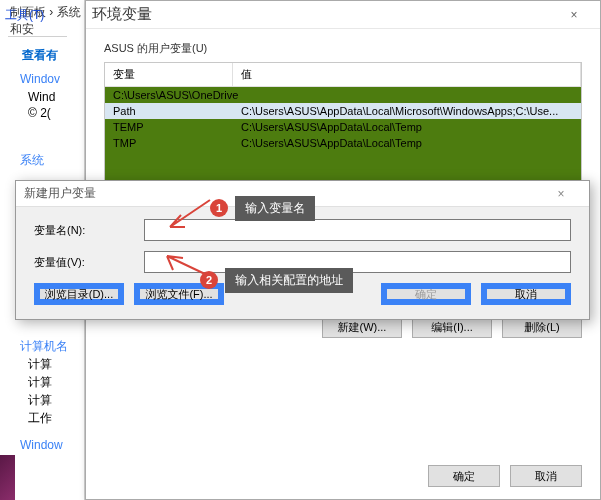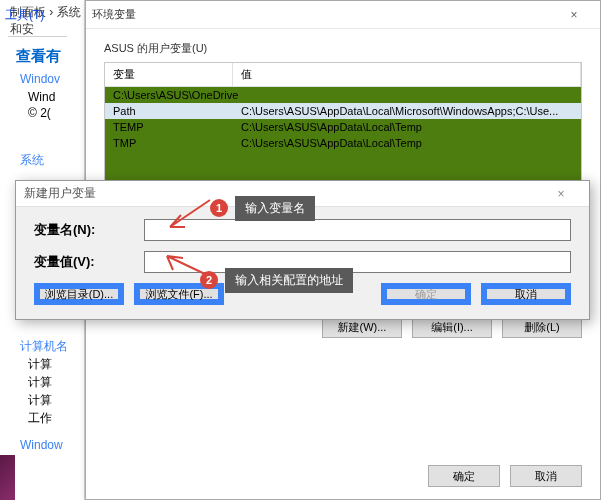--- a/index.html
+++ b/index.html
@@ -1,28 +1,28 @@
 <!DOCTYPE html>
 <html><head>
 <meta charset="utf-8">
 <style>
 * { box-sizing: border-box; margin: 0; padding: 0; font-family: "Microsoft YaHei", "Segoe UI", sans-serif; font-size: 12px; }
 body { background: #f0f0f0; width: 601px; height: 500px; overflow: hidden; position: relative; }
 .bg-panel { position: absolute; left: 0; top: 0; width: 85px; height: 500px; background: #fff; border-right: 1px solid #d0d0d0; }
 .bg-breadcrumb { position: absolute; left: 10px; top: 4px; color: #333; }
 .bg-menu { position: absolute; left: 5px; top: 7px; color: #1d4ed8; }
 .bg-header { position: absolute; left: 8px; top: 36px; width: 59px; height: 1px; background: #d0d0d0; }
-.bg-link { position: absolute; left: 16px; top: 47px; color: #0066cc; font-weight: bold; font-size: 15px; }
+.bg-link { position: absolute; left: 22px; top: 47px; color: #0066cc; font-weight: bold; font-size: 12px; }
 .bg-txt { position: absolute; left: 12px; }
 .bg-label { position: absolute; left: 20px; color: #3b82f6; }
 .purple-bar { position: absolute; left: 0; top: 455px; width: 15px; height: 45px; background: linear-gradient(135deg, #5a1846, #8b2d6b); }
 
 .env-window { position: absolute; left: 85px; top: 0; width: 516px; height: 500px; background: #fff; border: 1px solid #aaa; box-shadow: 2px 2px 8px rgba(0,0,0,0.2); }
 .titlebar { display: flex; justify-content: space-between; align-items: center; height: 28px; padding: 0 6px; background: #fff; border-bottom: 1px solid #e8e8e8; }
-.titlebar-text { font-size: 11px; color: #333; font-family: Liberation Mono, monospace; }
+.titlebar-text { font-size: 15px; color: #333; font-family: Liberation Mono, monospace; }
 .close-btn { width: 40px; height: 24px; display: flex; align-items: center; justify-content: center; color: #666; cursor: pointer; }
 .content-area { padding: 12px 18px; }
 .section-label { font-size: 11px; color: #333; margin-bottom: 6px; }
 .var-table { border: 1px solid #c8c8c8; width: 100%; height: 131px; overflow: hidden; background: #4d7c0f; }
 .var-header { display: flex; background: #fff; border-bottom: 1px solid #e0e0e0; }
 .var-header div { padding: 4px 8px; font-size: 11px; border-right: 1px solid #e0e0e0; }
 .col-name { width: 128px; flex-shrink: 0; }
 .col-value { flex: 1; }
 .var-row { display: flex; padding: 1px 0; }
 .var-row div { padding: 1px 8px; font-size: 11px; white-space: nowrap; overflow: hidden; text-overflow: ellipsis; }
@@ -31,21 +31,21 @@
 .btn-row { display: flex; justify-content: flex-end; gap: 10px; margin-top: 8px; }
 .btn { width: 80px; height: 22px; background: #e1e1e1; border: 1px solid #adadad; font-size: 11px; cursor: pointer; display: flex; align-items: center; justify-content: center; }
 .dlg-footer { position: absolute; bottom: 12px; right: 18px; display: flex; gap: 10px; }
 .dlg-footer .btn { width: 72px; }
 
 .new-var-dialog { position: absolute; left: 15px; top: 180px; width: 575px; height: 140px; background: #f0f0f0; border: 1px solid #999; box-shadow: 3px 3px 12px rgba(0,0,0,0.3); z-index: 10; }
 .nvd-title { height: 26px; display: flex; justify-content: space-between; align-items: center; padding: 0 8px; background: #fff; border-bottom: 1px solid #e0e0e0; }
 .nvd-title-text { font-size: 12px; color: #555; }
 .nvd-body { padding: 12px 18px; }
 .nvd-row { display: flex; align-items: center; margin-bottom: 10px; }
-.nvd-label { width: 110px; font-size: 13px; font-weight: bold; }
+.nvd-label { width: 110px; font-size: 11px; }
 .nvd-input { flex: 1; height: 22px; border: 1px solid #7a7a7a; background: #fff; padding: 0 4px; font-size: 12px; }
 .nvd-btns { display: flex; margin-top: 6px; }
 .nvd-btns .left { display: flex; gap: 10px; }
 .nvd-btns .spacer { flex: 1; }
 .nvd-btns .right { display: flex; gap: 10px; }
 .nvd-btn { width: 90px; height: 22px; background: #e1e1e1; border: 6px solid #3b82f6; font-size: 11px; cursor: pointer; display: flex; align-items: center; justify-content: center; }
 .nvd-btn.ok { color: #999; }
 
 .anno { position: absolute; z-index: 20; }
 .anno-badge { display: inline-block; width: 18px; height: 18px; border-radius: 50%; background: #d9443a; color: #fff; text-align: center; line-height: 18px; font-size: 11px; font-weight: bold; }

